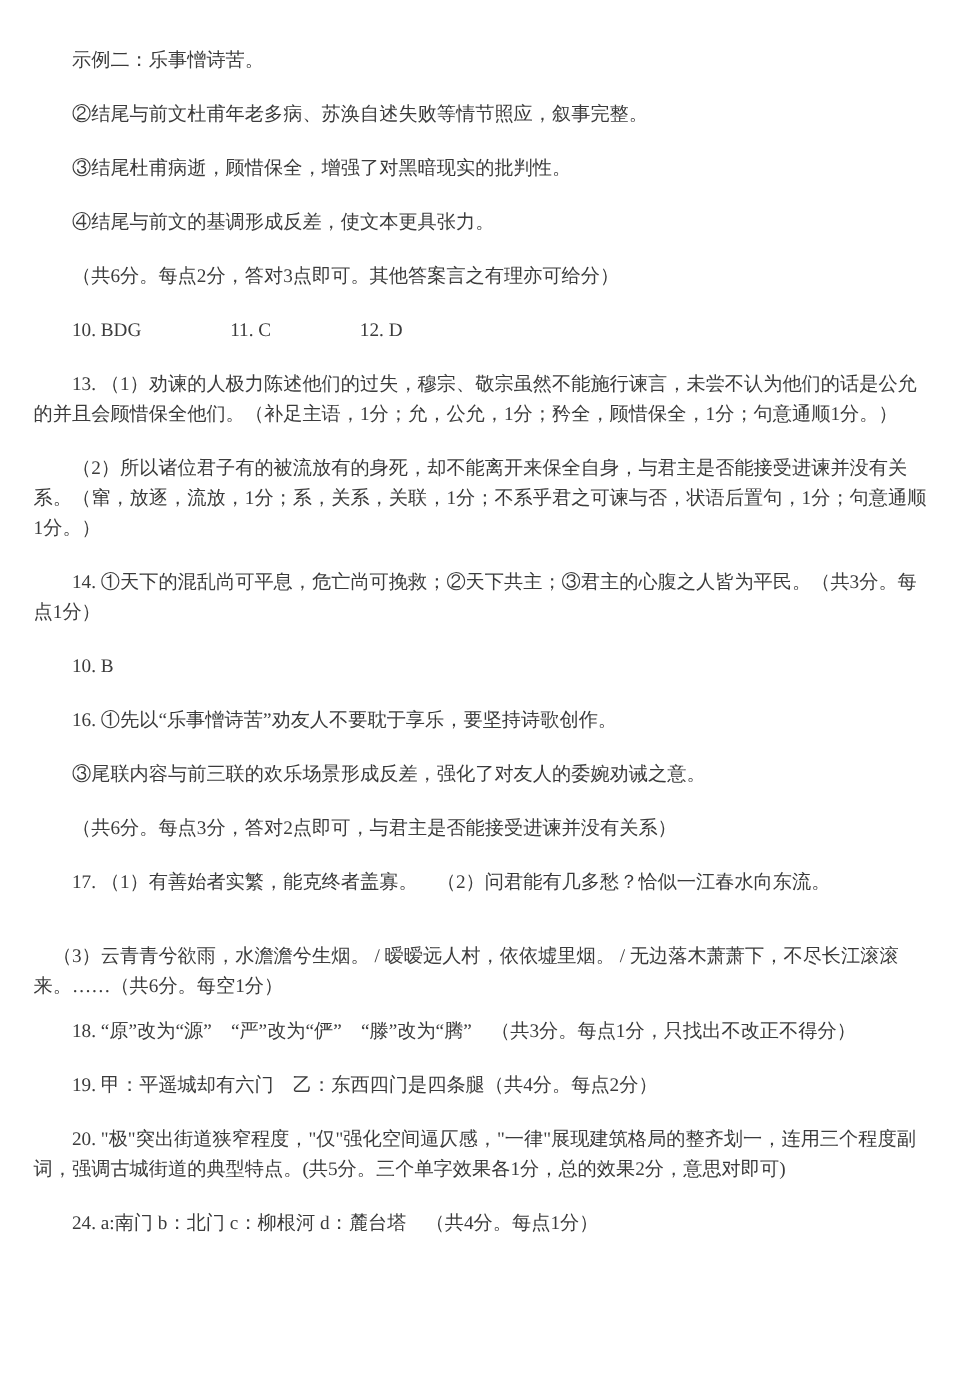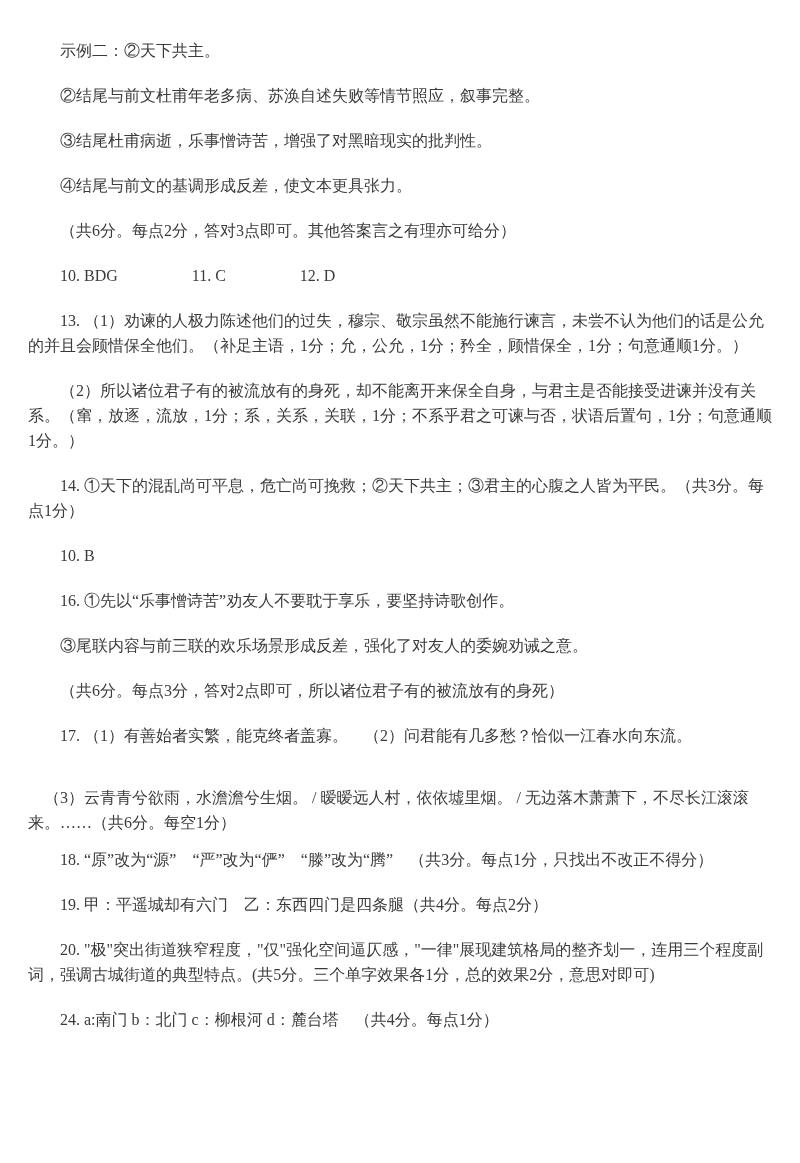--- a/index.html
+++ b/index.html
@@ -32,26 +32,26 @@
   .para.tight-after-2 { margin-bottom: 12px; }
   .choice-row { margin: 0 0 20px 0; text-indent: 2em; }
   .choice { display: inline-block; text-indent: 0; }
   .choice:not(:last-child) { margin-right: 74px; }
 </style>
 </head>
 <body>
 
 <div class="page">
 
-  <p class="para">示例二：②天下共主。</p>
+  <p class="para">示例二：乐事憎诗苦。</p>
 
 
   <p class="para">②结尾与前文杜甫年老多病、苏涣自述失败等情节照应，叙事完整。</p>
 
-  <p class="para">③结尾杜甫病逝，乐事憎诗苦，增强了对黑暗现实的批判性。</p>
+  <p class="para">③结尾杜甫病逝，顾惜保全，增强了对黑暗现实的批判性。</p>
 
   <p class="para">④结尾与前文的基调形成反差，使文本更具张力。</p>
 
   <p class="para">（共6分。每点2分，答对3点即可。其他答案言之有理亦可给分）</p>
 
   <p class="choice-row">
     <span class="choice">10. BDG</span><span class="choice">11. C</span><span class="choice">12. D</span>
   </p>
 
   <p class="para">13. （1）劝谏的人极力陈述他们的过失，穆宗、敬宗虽然不能施行谏言，未尝不认为他们的话是公允的并且会顾惜保全他们。（补足主语，1分；允，公允，1分；矜全，顾惜保全，1分；句意通顺1分。）</p>
@@ -60,21 +60,21 @@
 
   <p class="para">14. ①天下的混乱尚可平息，危亡尚可挽救；②天下共主；③君主的心腹之人皆为平民。（共3分。每点1分）</p>
 
   <p class="para">10. B</p>
 
   <p class="para">16. ①先以“乐事憎诗苦”劝友人不要耽于享乐，要坚持诗歌创作。</p>
 
 
   <p class="para">③尾联内容与前三联的欢乐场景形成反差，强化了对友人的委婉劝诫之意。</p>
 
-  <p class="para">（共6分。每点3分，答对2点即可，所以诸位君子有的被流放有的身死）</p>
+  <p class="para">（共6分。每点3分，答对2点即可，与君主是否能接受进谏并没有关系）</p>
 
   <p class="para tight-after">17. （1）有善始者实繁，能克终者盖寡。　（2）问君能有几多愁？恰似一江春水向东流。</p>
 
   <p class="para indent-1 tight-after-2">（3）云青青兮欲雨，水澹澹兮生烟。 / 暧暧远人村，依依墟里烟。 / 无边落木萧萧下，不尽长江滚滚来。……（共6分。每空1分）</p>
 
   <p class="para">18. “原”改为“源”　“严”改为“俨”　“滕”改为“腾”　（共3分。每点1分，只找出不改正不得分）</p>
 
   <p class="para">19. 甲：平遥城却有六门　乙：东西四门是四条腿（共4分。每点2分）</p>
 
   <p class="para">20. "极"突出街道狭窄程度，"仅"强化空间逼仄感，"一律"展现建筑格局的整齐划一，连用三个程度副词，强调古城街道的典型特点。(共5分。三个单字效果各1分，总的效果2分，意思对即可)</p>

